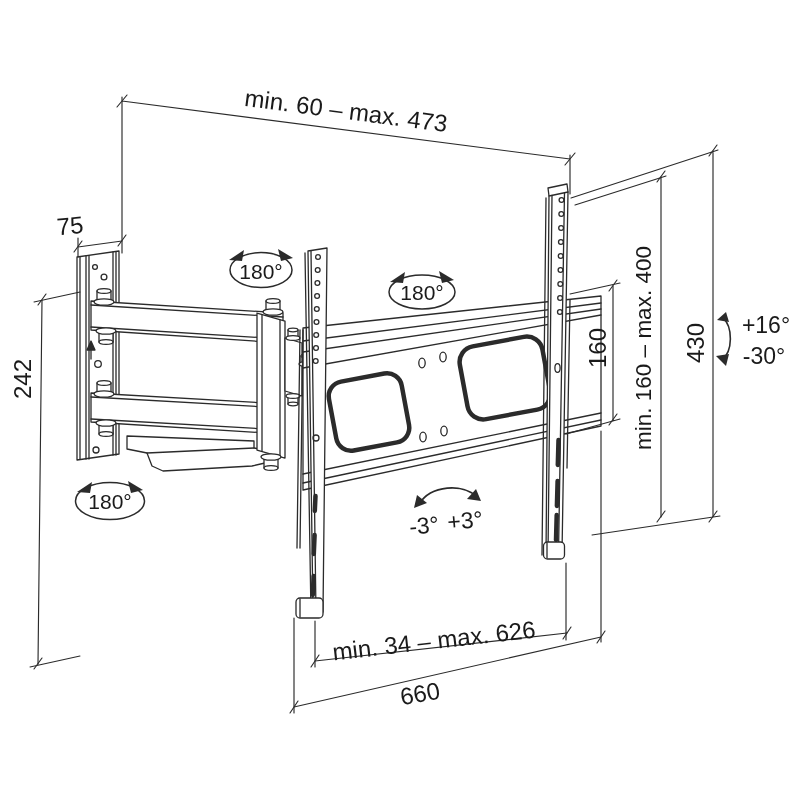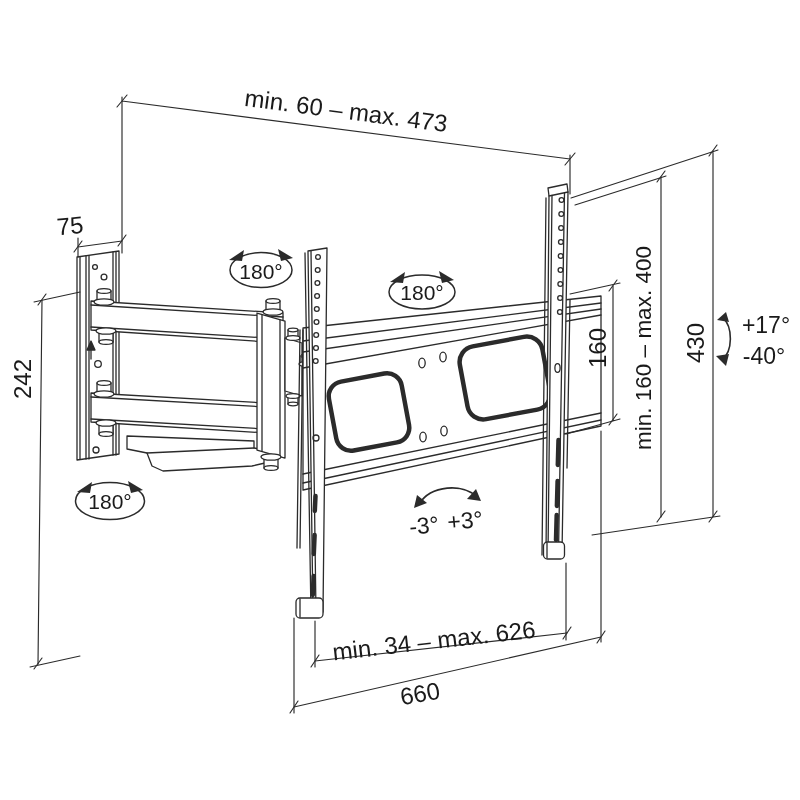--- a/index.html
+++ b/index.html
@@ -213,23 +213,23 @@
 <div class="lbl" style="left:422px;top:292px;font-size:21px;">180°</div>
 
 <div class="lbl" style="left:110px;top:501px;font-size:21px;">180°</div>
 
 <div class="lbl" style="left:598px;top:348px;font-size:24px;transform:translate(-50%,-50%) rotate(-90deg);">160</div>
 
 <div class="lbl" style="left:644px;top:348px;font-size:22.5px;transform:translate(-50%,-50%) rotate(-90deg);">min. 160 – max. 400</div>
 
 <div class="lbl" style="left:696px;top:343px;font-size:24px;transform:translate(-50%,-50%) rotate(-90deg);">430</div>
 
-<div class="lbl" style="left:766px;top:325px;font-size:23px;">+17°</div>
-
-<div class="lbl" style="left:764px;top:356px;font-size:23px;">-40°</div>
+<div class="lbl" style="left:766px;top:325px;font-size:23px;">+16°</div>
+
+<div class="lbl" style="left:764px;top:356px;font-size:23px;">-30°</div>
 
 <div class="lbl" style="left:424px;top:526px;font-size:23px;transform:translate(-50%,-50%) rotate(-5deg);">-3°</div>
 
 <div class="lbl" style="left:465px;top:521px;font-size:23px;transform:translate(-50%,-50%) rotate(-5deg);">+3°</div>
 
 <div class="lbl" style="left:434px;top:641px;font-size:24px;transform:translate(-50%,-50%) rotate(-6.5deg);">min. 34 – max. 626</div>
 
 <div class="lbl" style="left:420px;top:694px;font-size:24px;transform:translate(-50%,-50%) rotate(-10deg);">660</div>
 
 </div>

